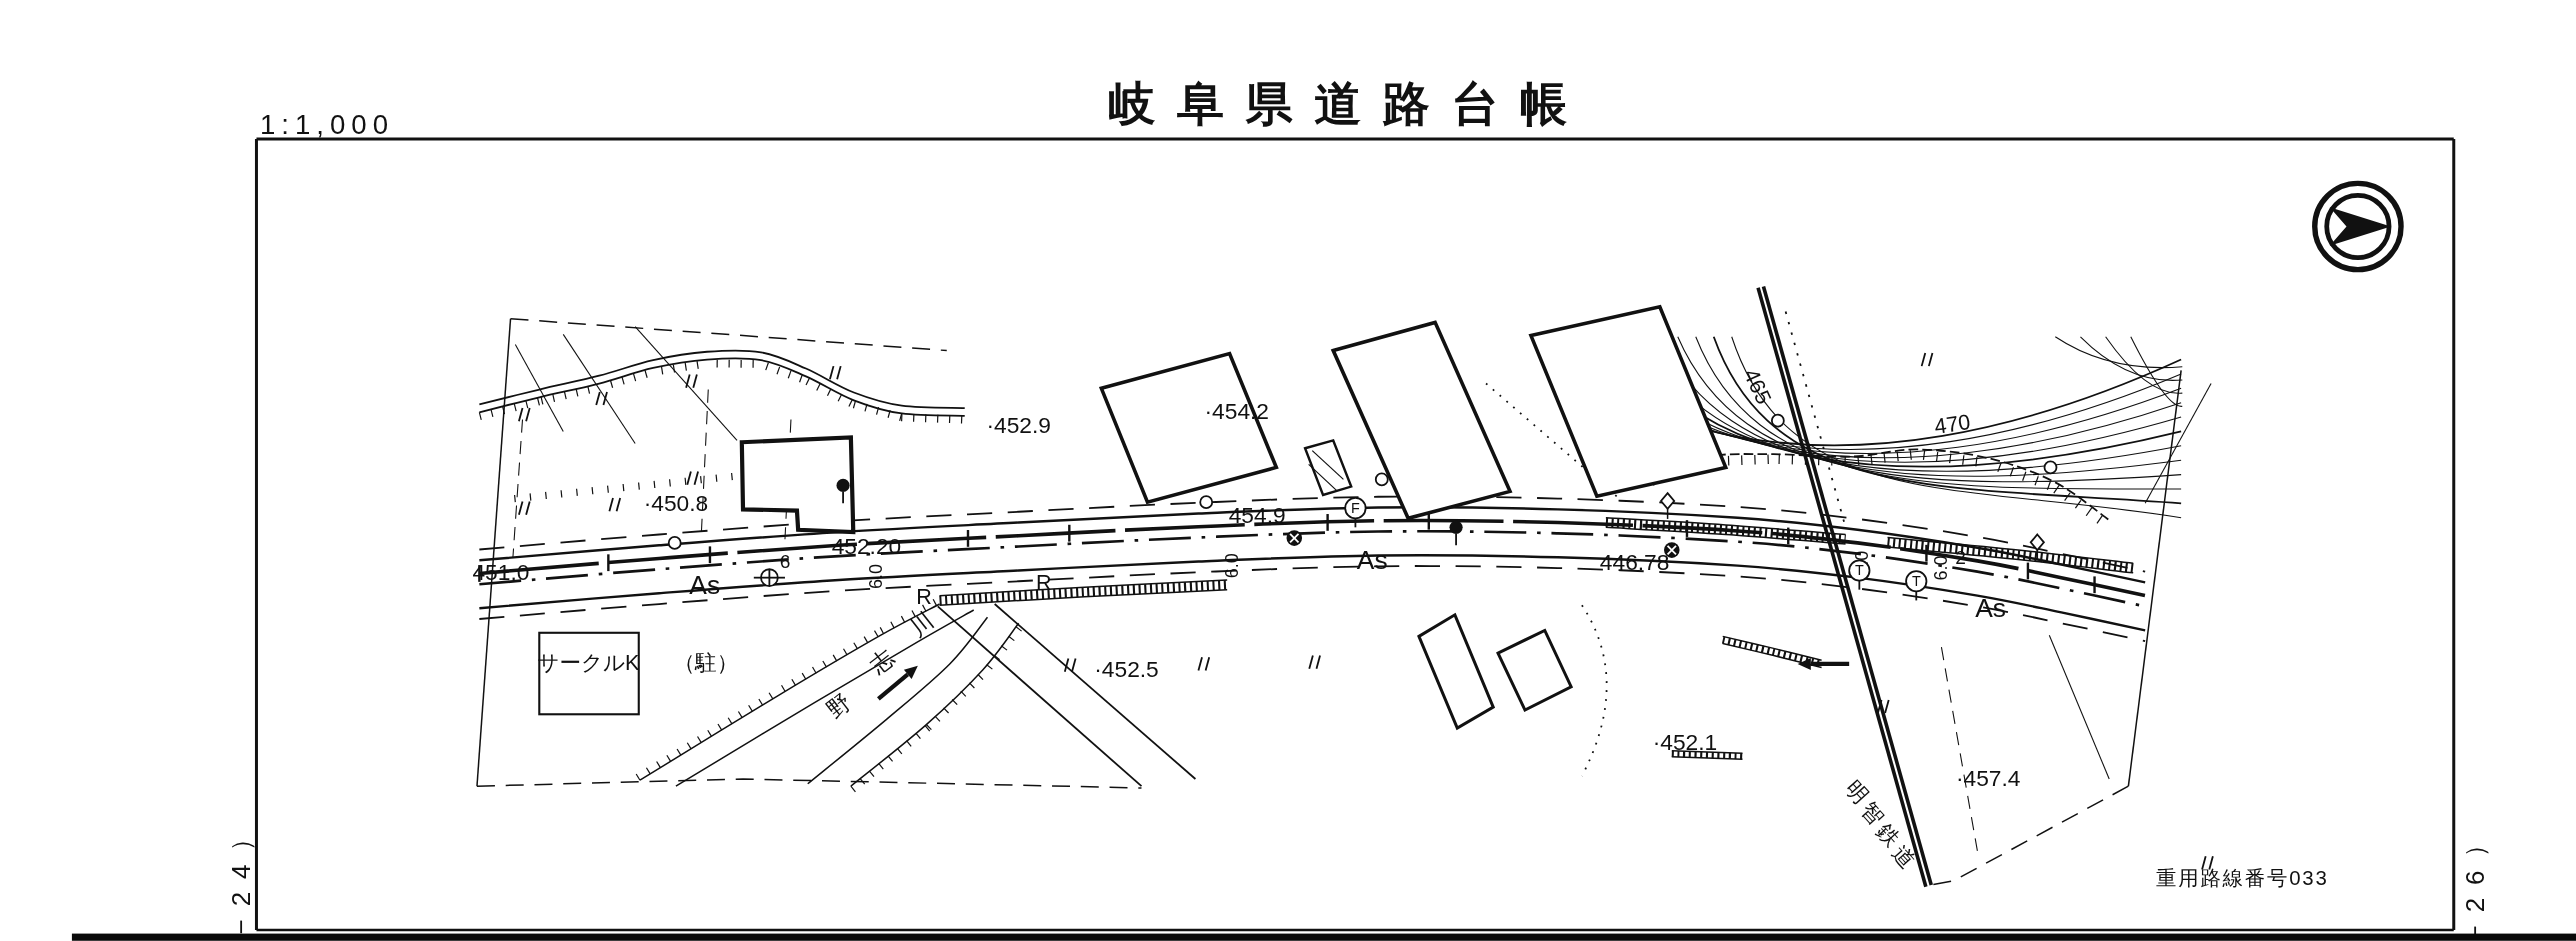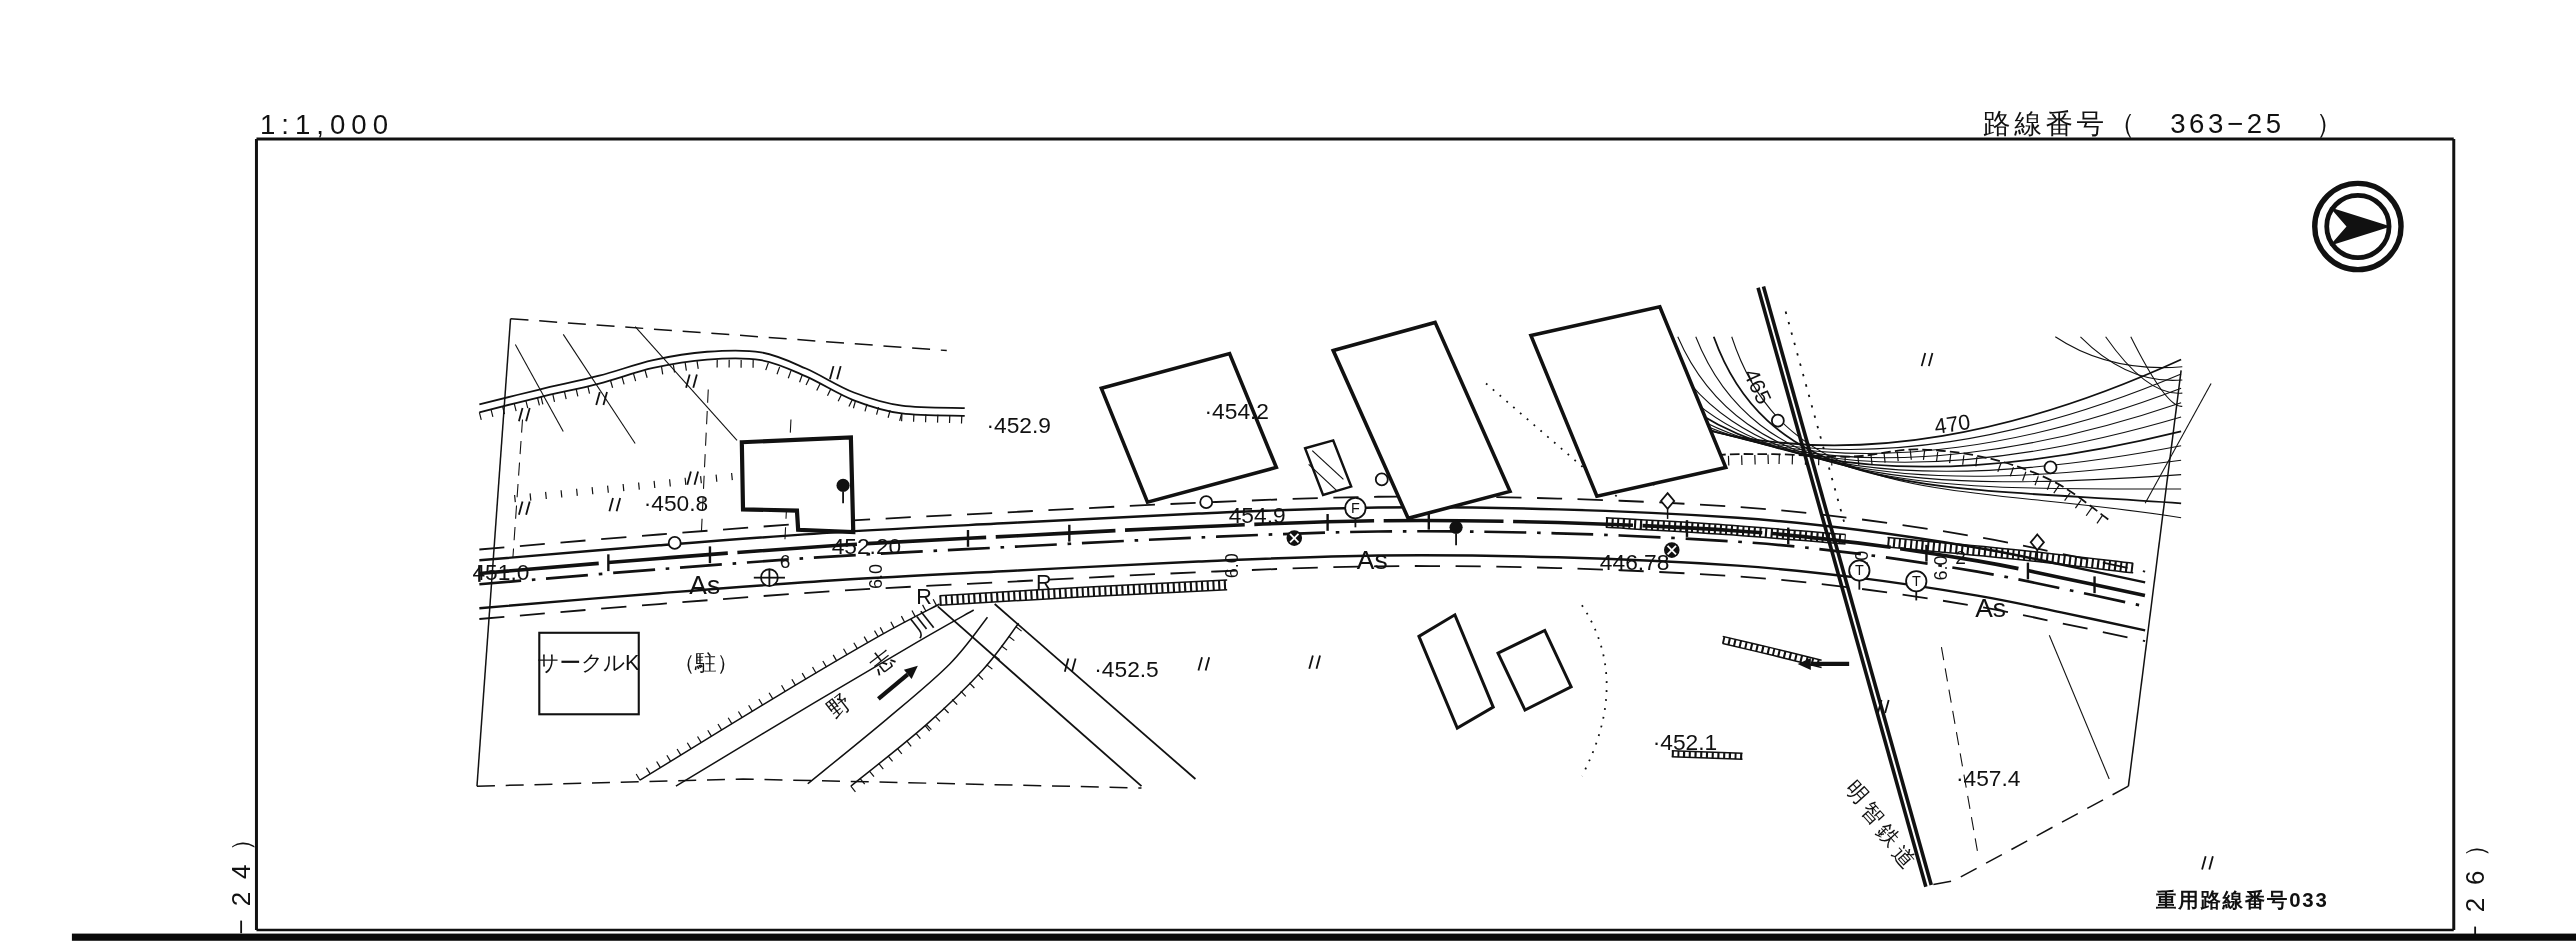--- a/index.html
+++ b/index.html
@@ -2,34 +2,34 @@
 <html style="font-size:9.6px"><head>
 <meta charset="utf-8">
 <style>
   html,body{margin:0;padding:0;background:#e8e8e8;}
   .sheet{position:relative;width:2576px;height:942px;background:#ffffff;overflow:hidden;
          font-family:"Liberation Sans", sans-serif;color:#111;}
   .hdr{position:absolute;white-space:nowrap;}
   .scale{left:260px;top:109px;font-size:27.6px;letter-spacing:6px;}
   .title{left:1073px;top:73px;width:551px;text-align:center;font-size:47px;font-weight:700;letter-spacing:21.6px;}
   .route{left:1983px;top:105px;font-size:27.6px;letter-spacing:3.6px;}
-  .footer-note{left:2156px;top:864px;font-size:20.4px;font-weight:700;letter-spacing:1.8px;margin-top:22px;}
+  .footer-note{left:2156px;top:864px;font-size:20.4px;font-weight:400;letter-spacing:1.8px;}
   .edge{position:absolute;font-size:26px;letter-spacing:13px;transform:rotate(-90deg);transform-origin:center center;}
   .edge.left{left:180px;top:856px;}
   .edge.right{left:2414px;top:862px;}
   svg text{font-family:"Liberation Sans", sans-serif;fill:#111;}
   .frame-line{stroke:#111;fill:none;}
 </style>
 </head>
 <body>
 
 <div class="sheet">
 
   <div class="hdr scale">1:1,000</div>
-  <div class="hdr route">路線番号（　363−25　）</div>
+  <div class="hdr title">岐阜県道路台帳</div>
   <div class="edge left">−24）</div>
   <div class="edge right">−26）</div>
   <div class="hdr footer-note">重用路線番号033</div>
 
   <svg id="map-svg" width="2576" height="942" viewBox="0 0 4299 1572" style="position:absolute;left:0;top:0;">
 
     <g>
       <line class="frame-line" x1="428" y1="232" x2="4095" y2="232" stroke-width="5"></line>
       <line class="frame-line" x1="428" y1="232" x2="428" y2="1552" stroke-width="5"></line>
       <line class="frame-line" x1="4095" y1="232" x2="4095" y2="1552" stroke-width="5"></line>

